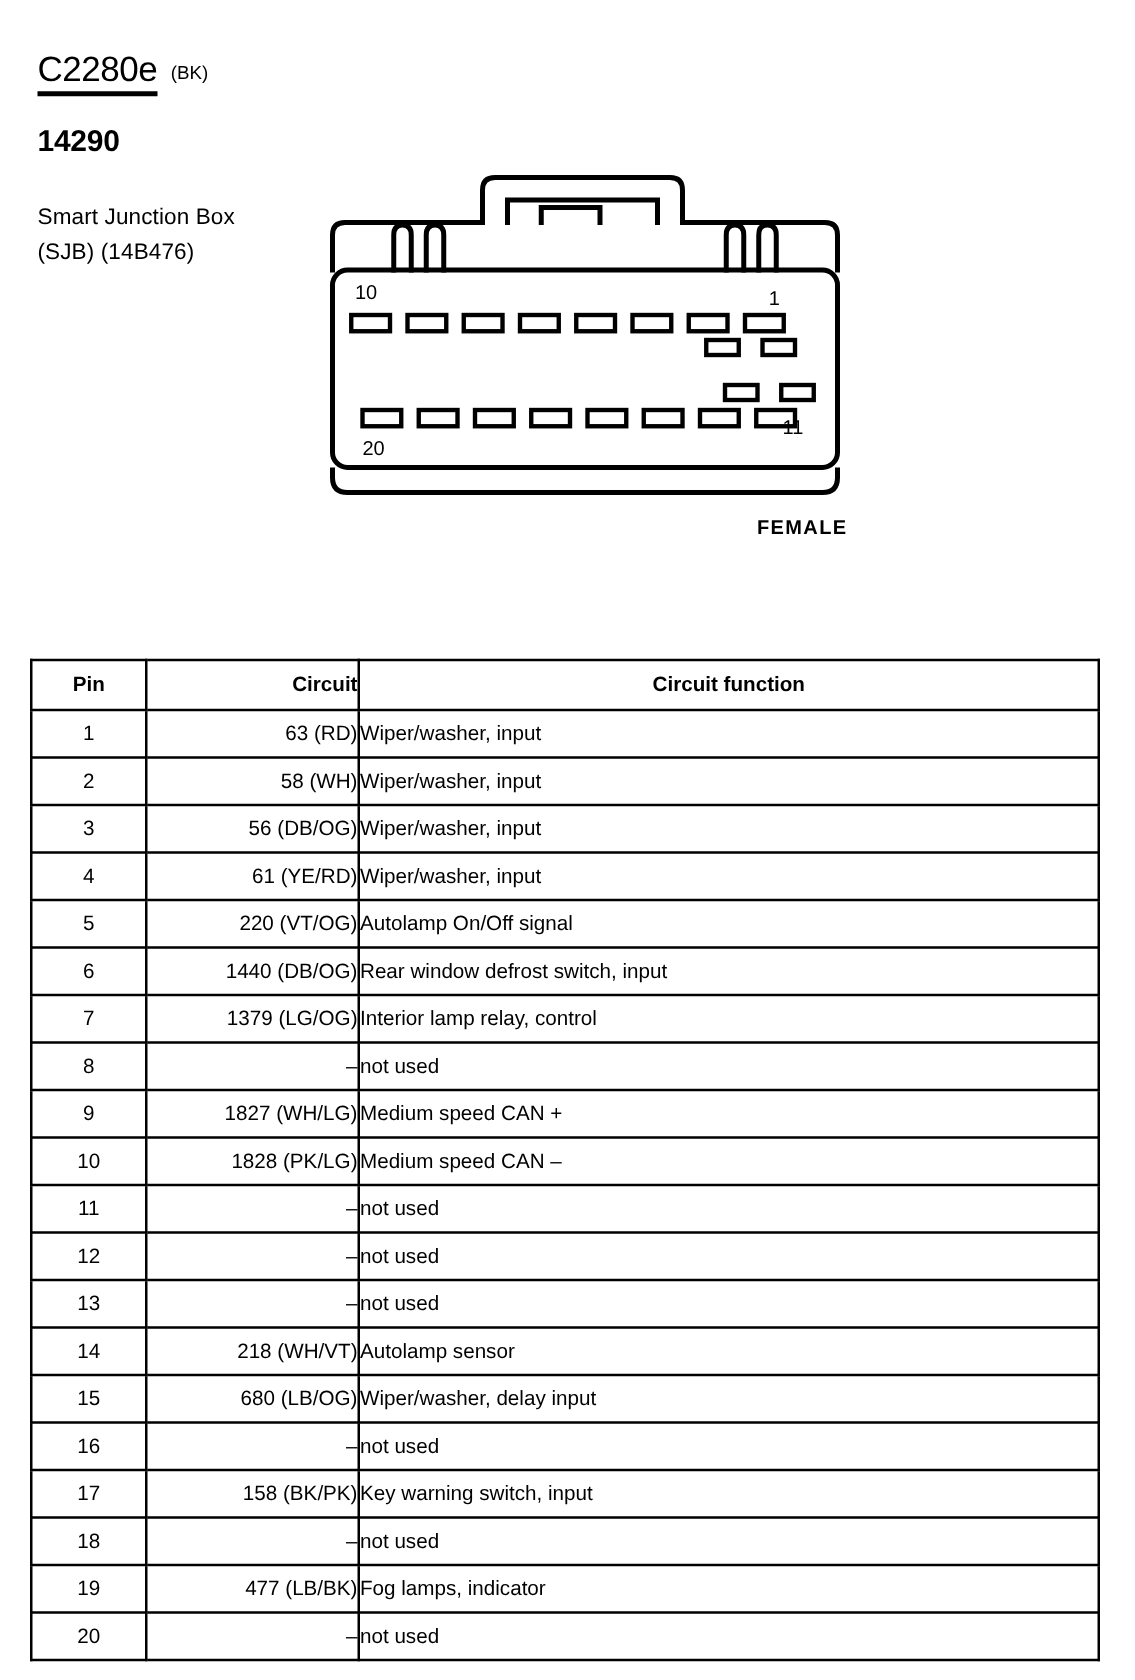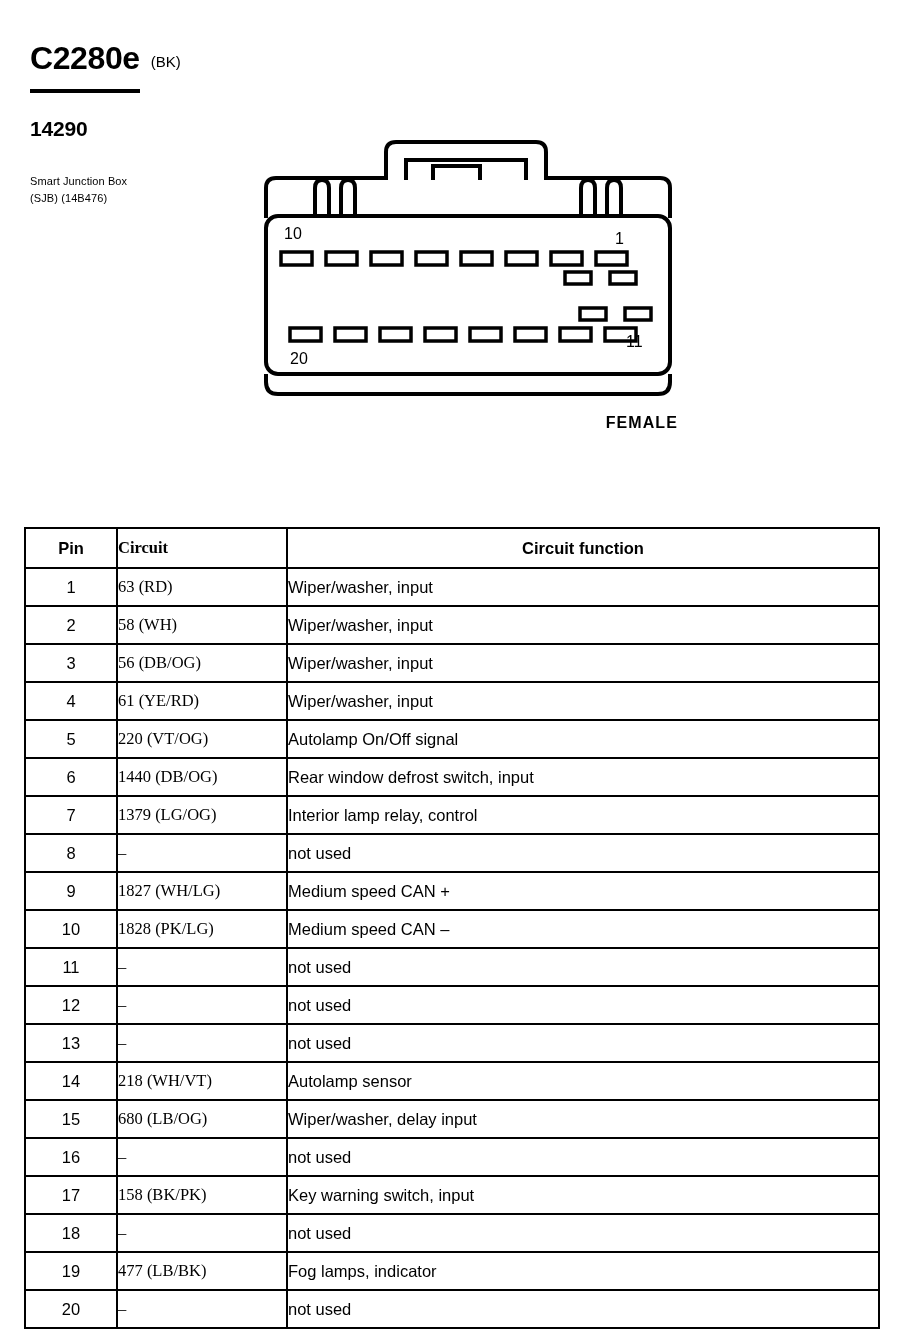--- a/index.html
+++ b/index.html
@@ -23,44 +23,44 @@
     left: 30px;
     top: 42px;
     width: 260px;
   }
   #connector-id-row {
     display: flex;
     align-items: baseline;
     gap: 11px;
   }
   #connector-id {
-    font-size: 32px;
-    font-weight: bold;
+    font-size: 28px;
+    font-weight: normal;
     letter-spacing: -0.4px;
     line-height: 1;
     border-bottom: 4px solid #000;
-    padding-bottom: 15px;
+    padding-bottom: 3px;
   }
   #connector-color-code {
     font-size: 15px;
     font-weight: normal;
     letter-spacing: 0px;
     position: relative;
     top: -2px;
   }
   #part-number {
     margin-top: 25px;
-    font-size: 21px;
+    font-size: 24px;
     font-weight: bold;
     letter-spacing: -0.2px;
     line-height: 1;
   }
   #component-desc {
     margin-top: 34px;
-    font-size: 11px;
+    font-size: 18px;
     line-height: 1.55;
     letter-spacing: 0.1px;
   }
 
   
   #connector-figure {
     position: absolute;
     left: 258px;
     top: 132px;
     width: 420px;
@@ -101,21 +101,21 @@
   table#pin-table thead th {
     font-weight: bold;
     font-size: 16.5px;
     height: 38px;
   }
   col.col-pin      { width: 92px;  }
   col.col-circuit  { width: 170px; }
   col.col-function { width: auto;  }
 
   td.cell-pin, th.cell-pin         { text-align: center; }
-  td.cell-circuit, th.cell-circuit { text-align: left; font-family: Liberation Serif, serif; }
+  td.cell-circuit, th.cell-circuit { text-align: right; }
   td.cell-function, th.cell-function {
     text-align: left;
     padding-left: 19px;
   }
   th.cell-function { text-align: center; padding-left: 0; }
 </style>
 </head>
 <body>
 
 <div id="header-block">

